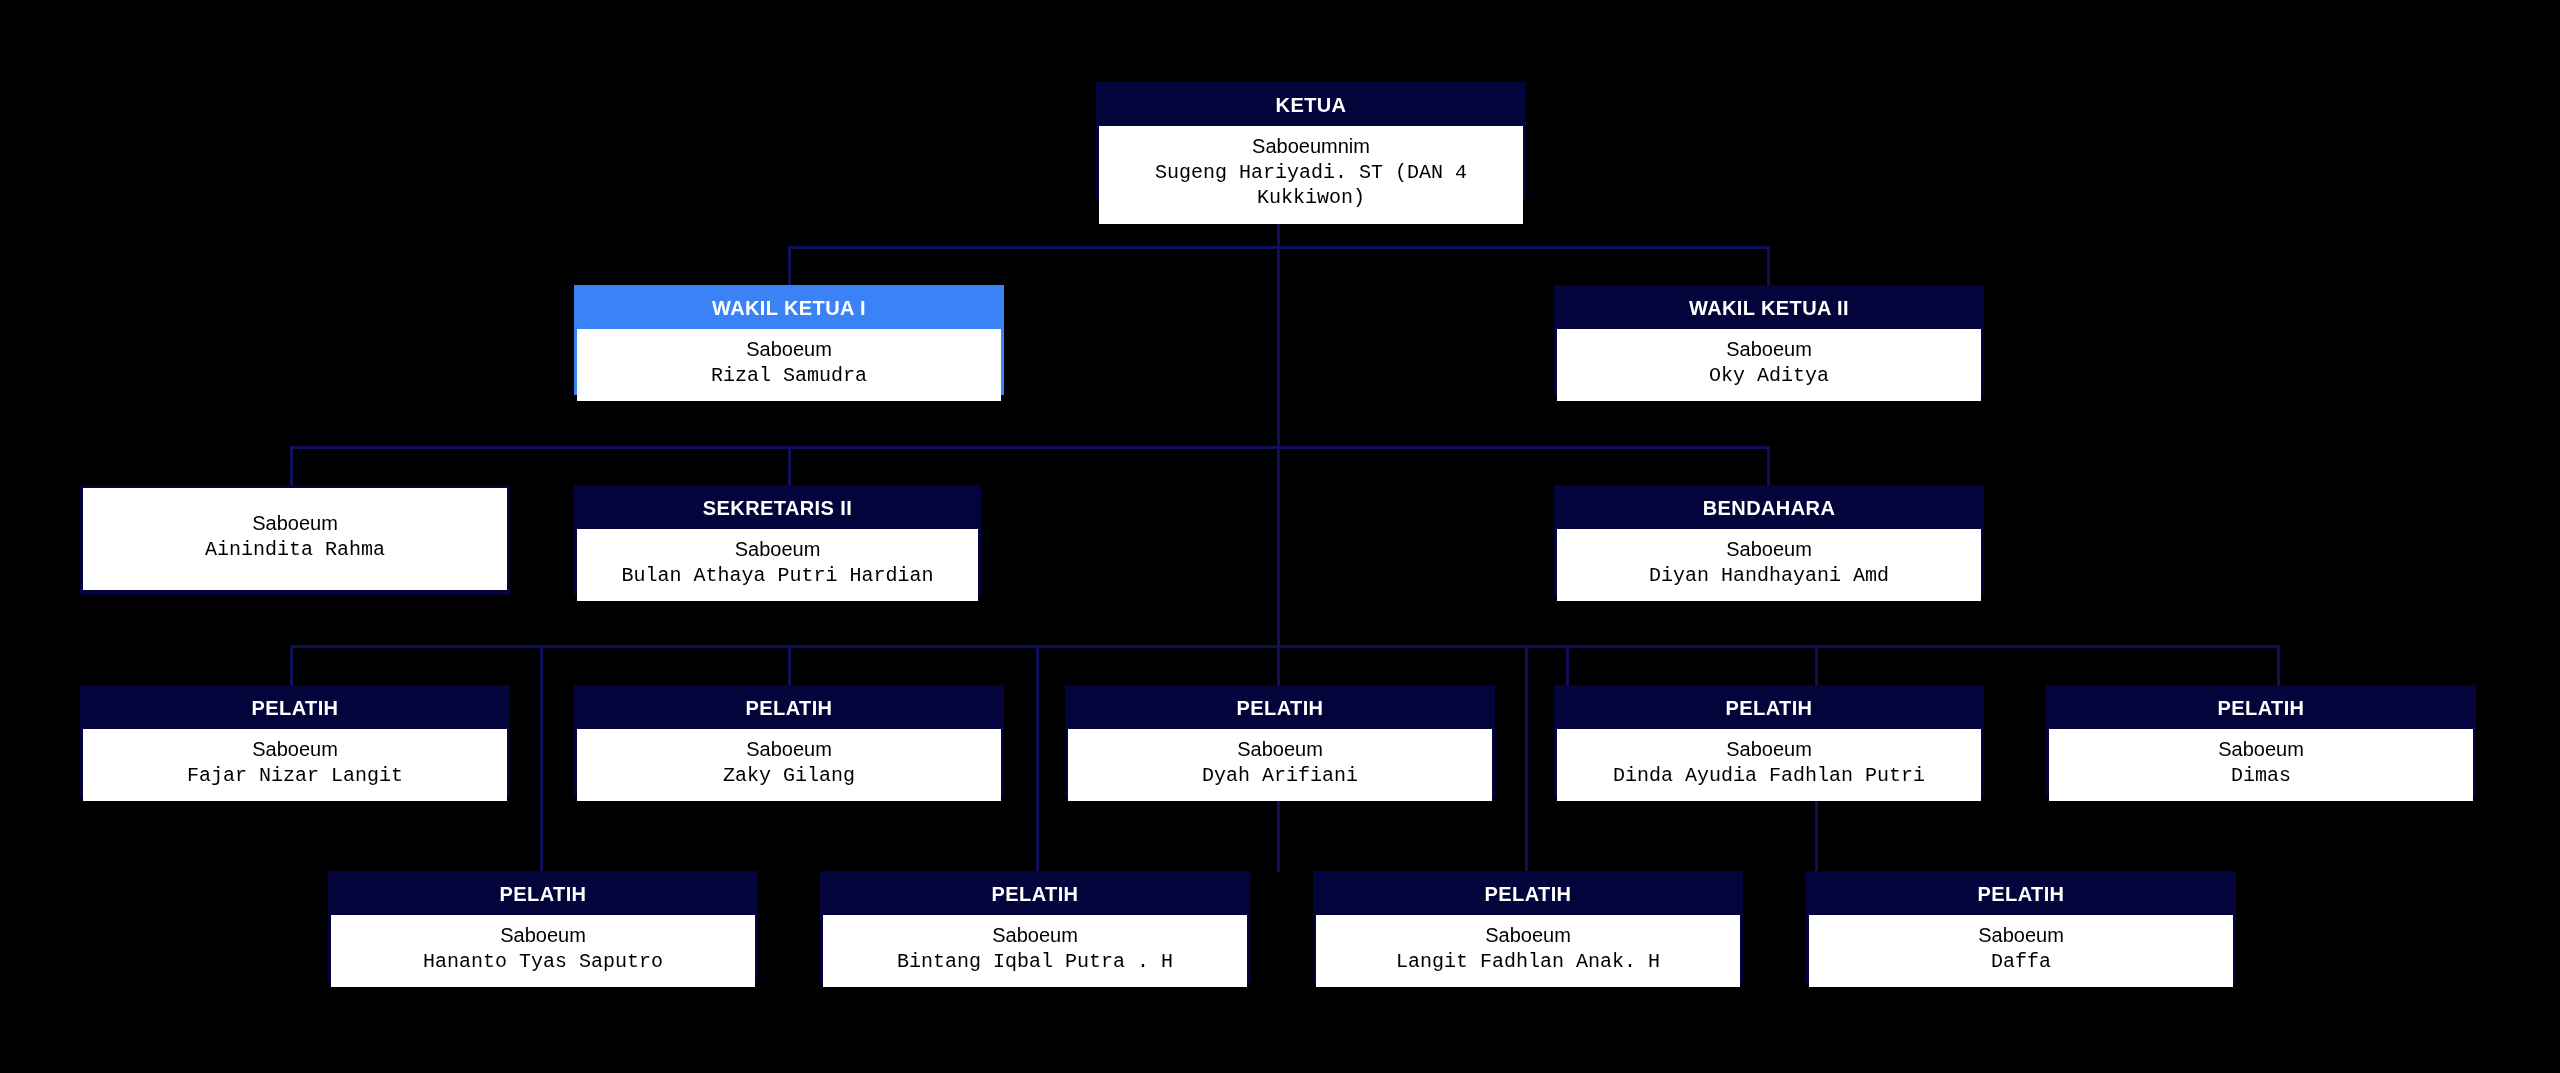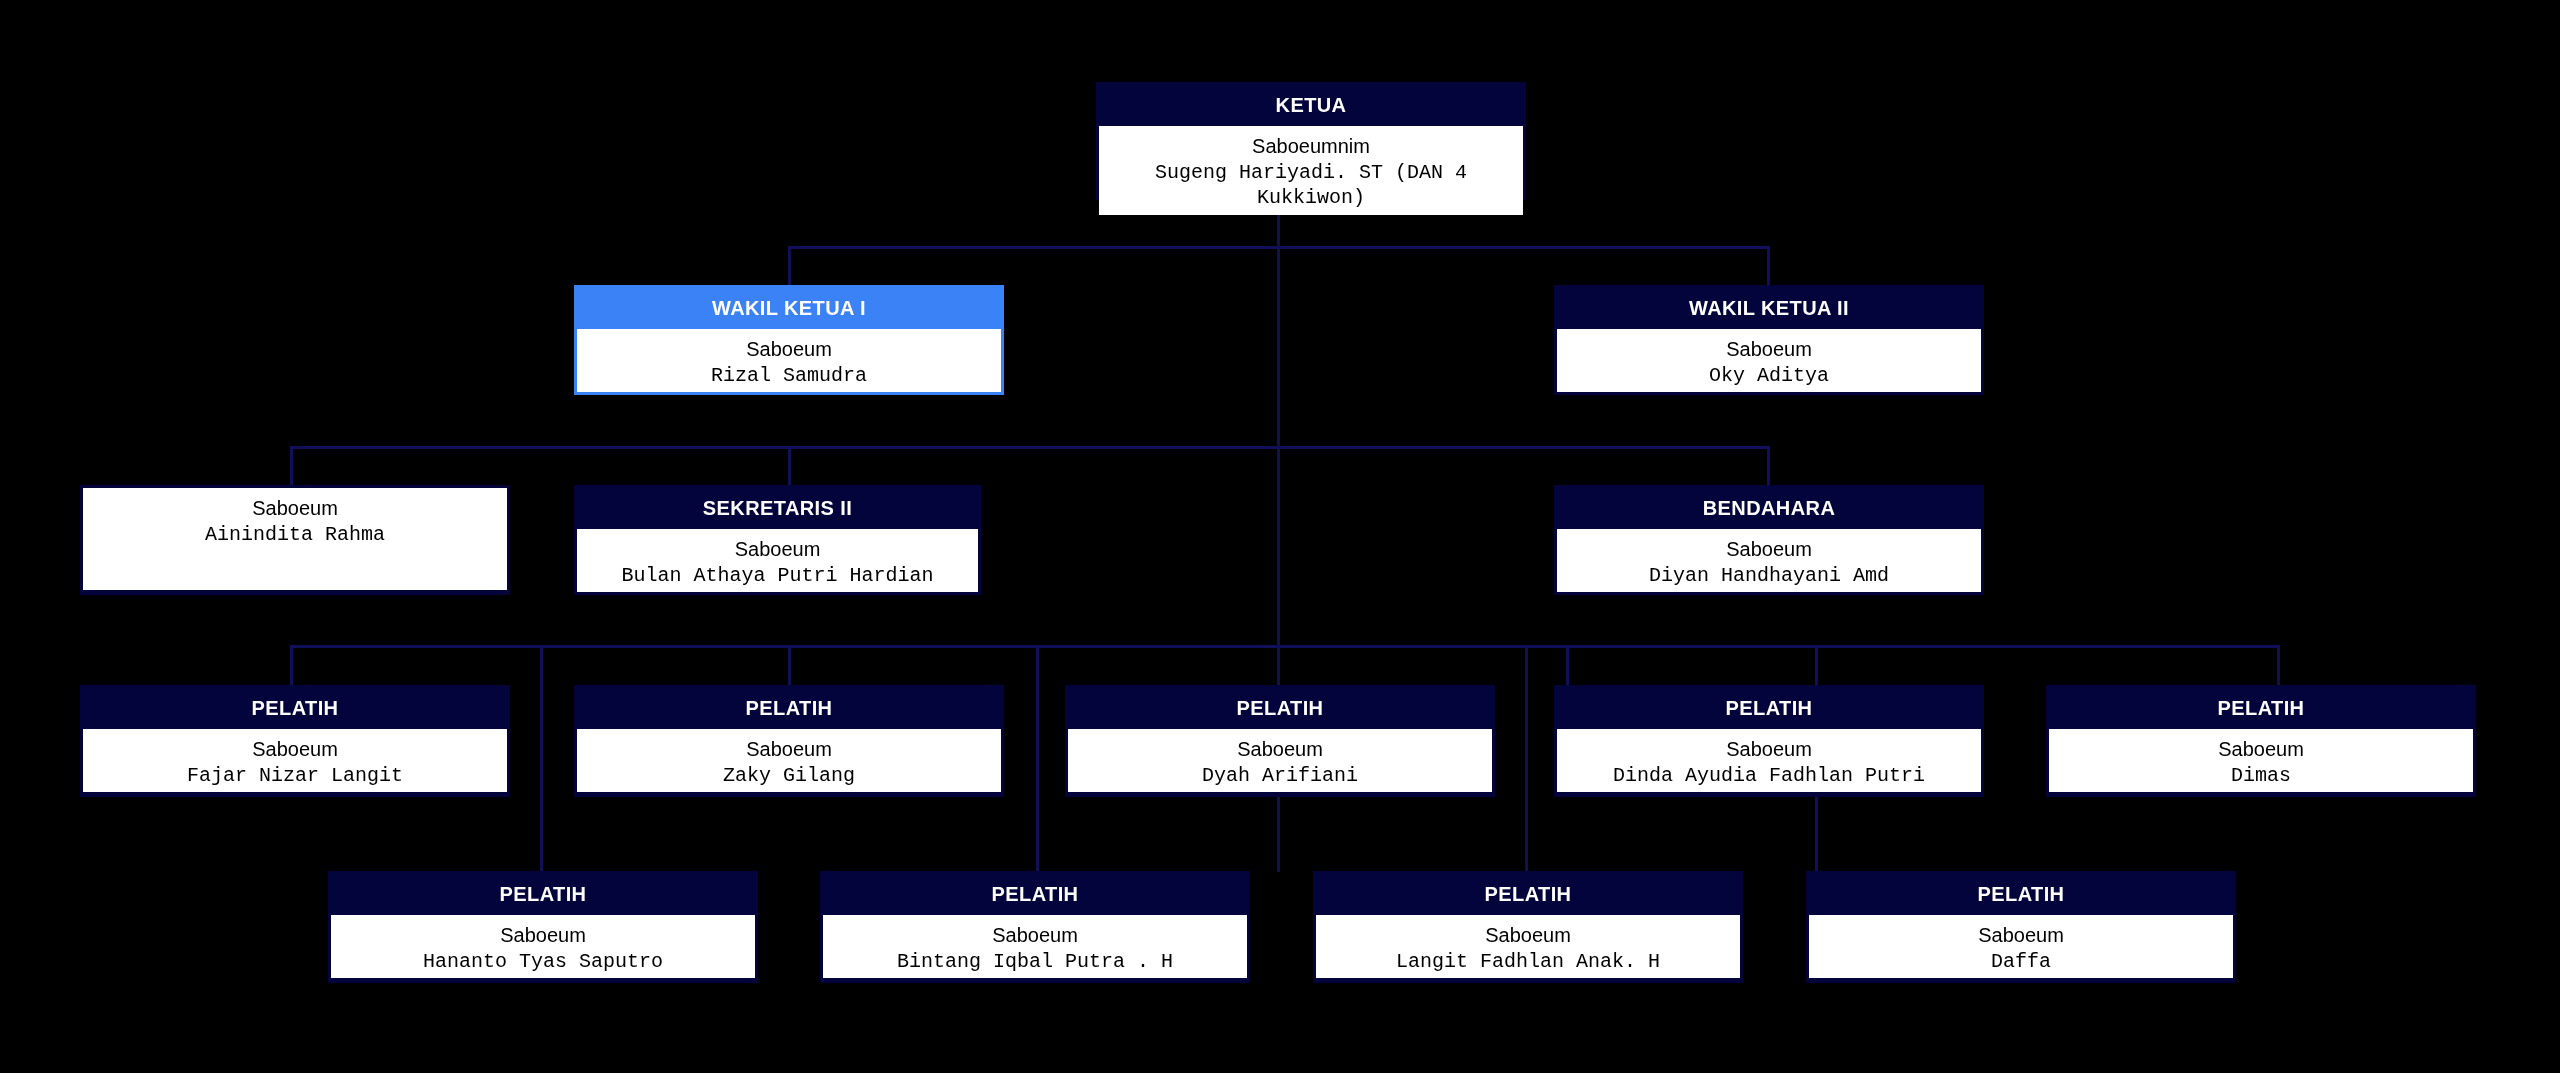--- a/index.html
+++ b/index.html
@@ -34,23 +34,23 @@
     letter-spacing:.4px;
     line-height:1;
     padding:10px 0 11px 0;
   }
   .node .body{
     background:#ffffff;
     color:#000000;
     text-align:center;
     font-size:20px;
     line-height:1.28;
-    padding:8px 6px 4px 6px;
+    padding:8px 6px 13px 6px;
     flex:1;
-    display:flex;flex-direction:column;
+    display:flex;flex-direction:column;justify-content:center;
   }
   .node .body .role{display:block;}
   .node .body .person{display:block;font-family:Liberation Mono, monospace;}
 </style>
 </head>
 <body style="background: rgb(0, 0, 0);">
 
 <div id="chart">
 
   <div class="line v" style="left: 1277px; top: 200px; height: 672px; background: rgb(16, 16, 90);"></div>

